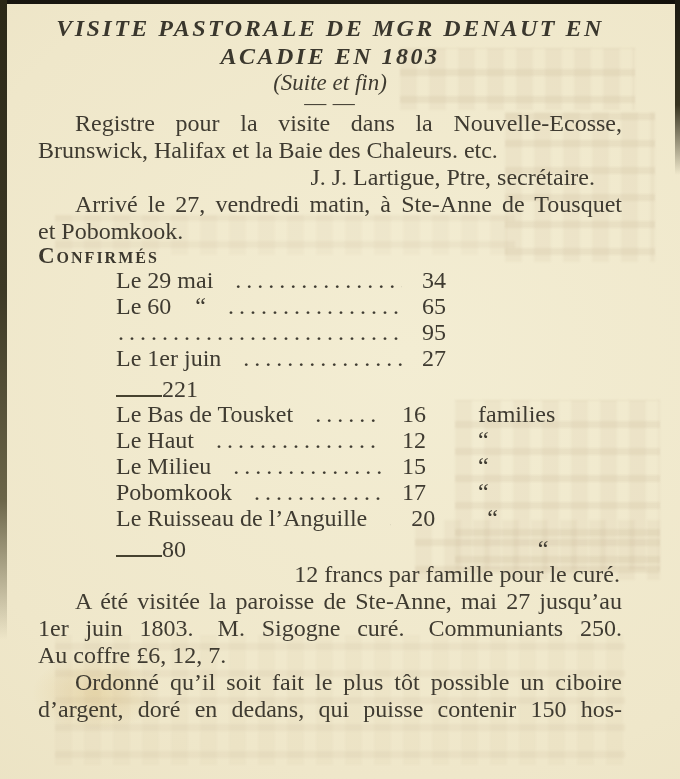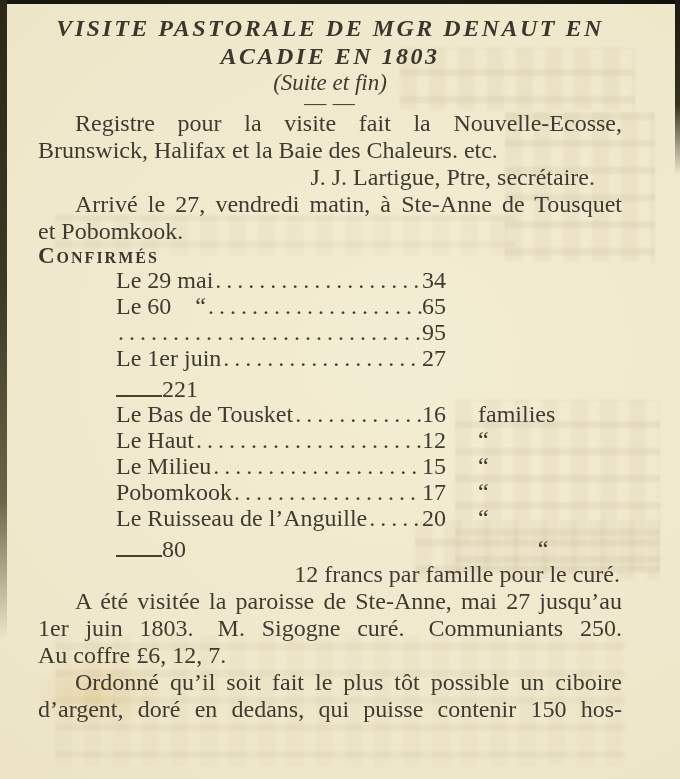--- a/index.html
+++ b/index.html
@@ -48,21 +48,21 @@
 
   .byline{font-size:24px;line-height:27px;text-align:right;padding-right:27px;}
   .fee-line{font-size:24px;line-height:27px;text-align:right;padding-right:2px;}
 
   .section-heading{
     text-align:left;font-variant:small-caps;font-size:23px;line-height:22px;
     letter-spacing:2px;font-weight:bold;color:#3c382e;
   }
 
   .ledger{margin-left:78px;font-size:24px;}
-  .lrow{display:flex;align-items:baseline;line-height:26px;}
+  .lrow{display:flex;align-items:baseline;line-height:26px;gap:20px;}
   .confirmed .lrow{width:362px;}
   .families .lrow{width:492px;}
   .llabel{white-space:nowrap;}
   .ldots{flex:1;overflow:hidden;white-space:nowrap;letter-spacing:5px;padding:0 2px;}
   .lval{width:56px;text-align:left;flex:none;}
   .lunit{width:130px;flex:none;}
 
   .total-block{margin-top:6px;display:flex;}
   .total-col{display:flex;align-items:flex-end;}
   .confirmed-total .total-col{width:382px;}
@@ -88,21 +88,21 @@
   <div class="edge edge-right"></div>
 
   <div class="content">
 
     <div class="title-line">VISITE PASTORALE DE MGR DENAUT EN</div>
     <div class="title-line">ACADIE EN 1803</div>
     <div class="subtitle">(Suite et fin)</div>
     <div class="dash">— —</div>
 
     <div>
-      <div class="tl ind">Registre pour la visite fait la Nouvelle-Ecosse,</div>
+      <div class="tl ind">Registre pour la visite dans la Nouvelle-Ecosse,</div>
       <div class="tl plain">Brunswick, Halifax et la Baie des Chaleurs. etc.</div>
     </div>
 
     <div class="byline">J. J. Lartigue, Ptre, secrétaire.</div>
 
     <div>
       <div class="tl ind">Arrivé le 27, vendredi matin, à Ste-Anne de Tousquet</div>
       <div class="tl plain">et Pobomkook.</div>
     </div>
 

